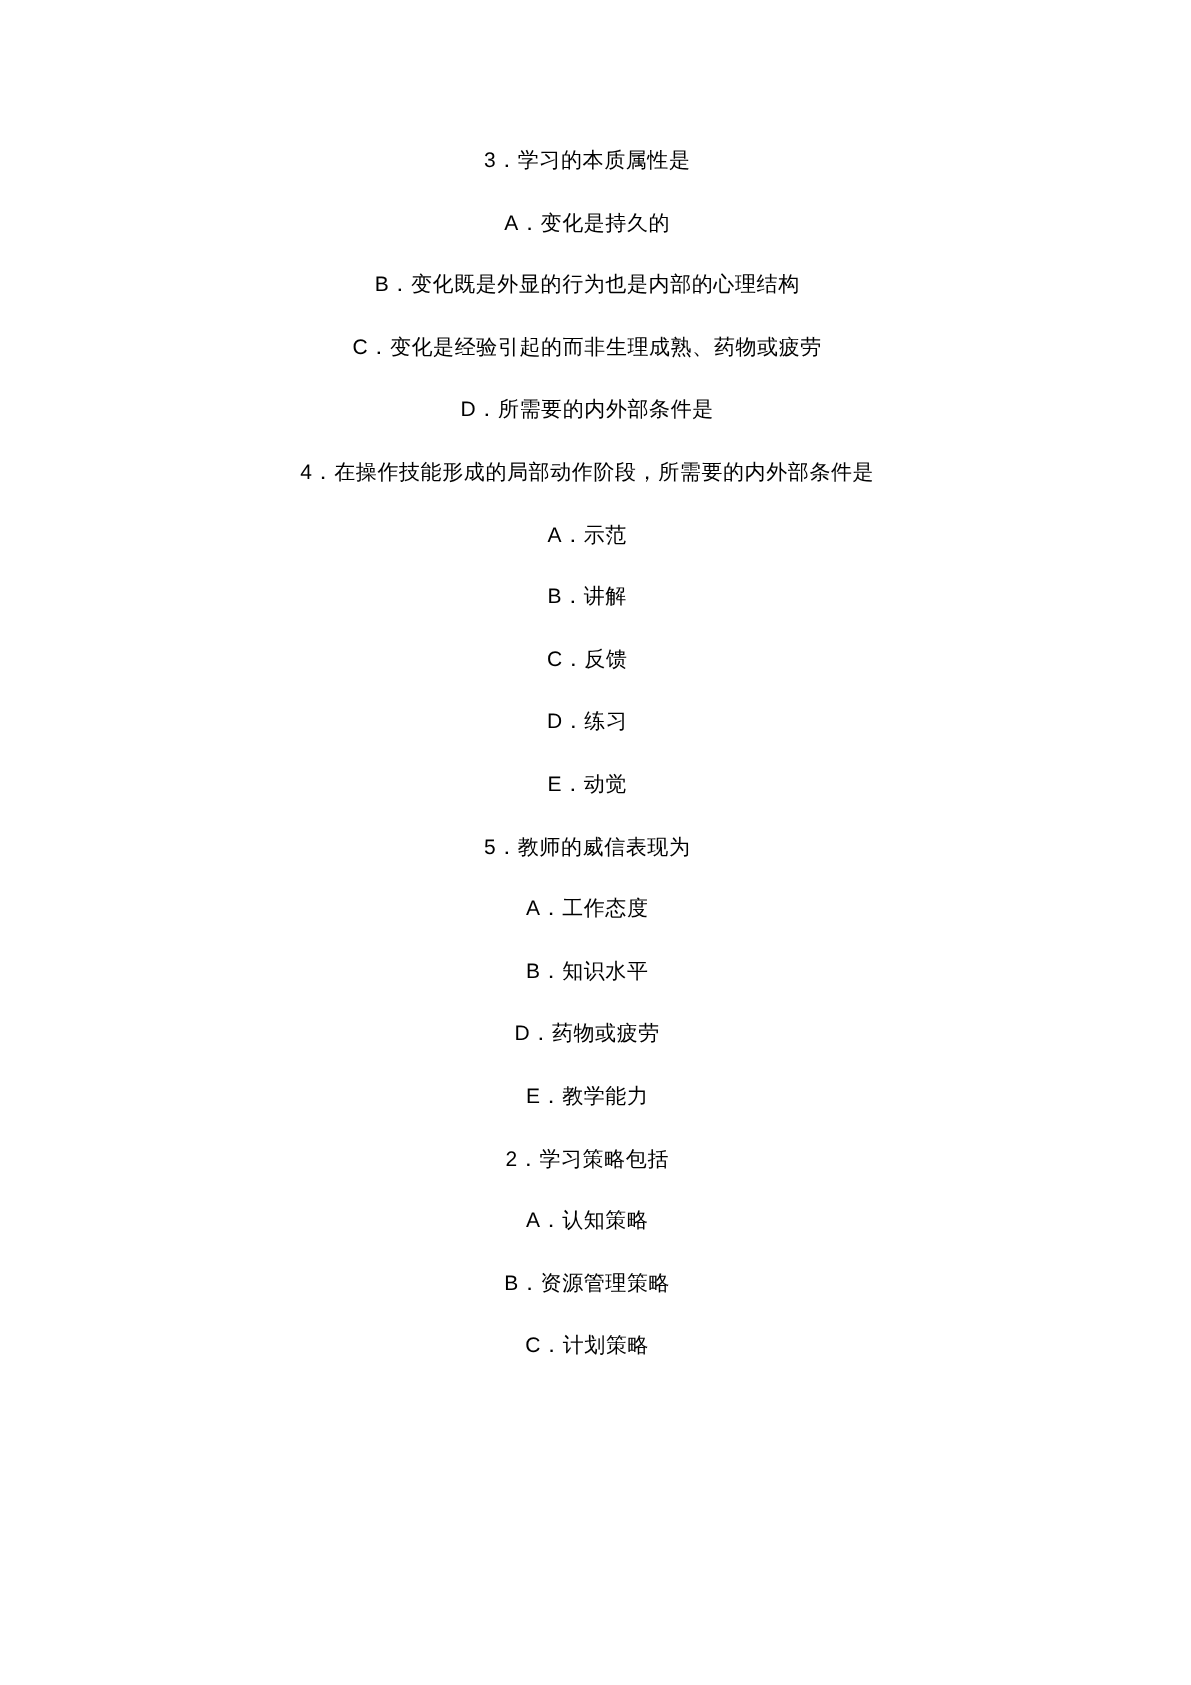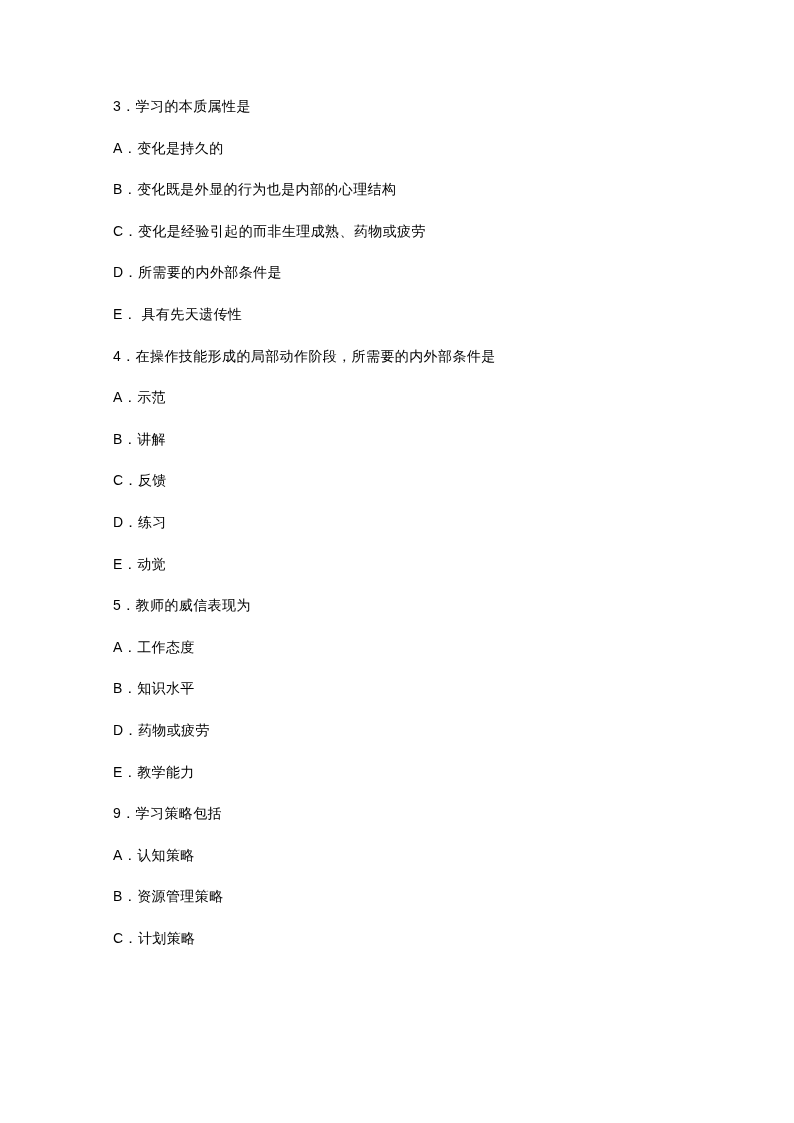--- a/index.html
+++ b/index.html
@@ -7,20 +7,21 @@
     padding: 0;
     background: #ffffff;
   }
   .page {
     position: relative;
     width: 720px;
     height: 1123px;
     background: #ffffff;
     overflow: hidden;
     font-family: "Liberation Sans", sans-serif;
+    text-align: center;
   }
   .content {
     position: absolute;
     left: 113px;
     top: 86px;
     right: 50px;
   }
   .line {
     margin: 0;
     padding: 0;
@@ -34,30 +35,29 @@
 </head>
 <body>
 
 <div class="page">
   <div class="content" id="question-list">
       <p class="line">3．学习的本质属性是</p>
       <p class="line">A．变化是持久的</p>
       <p class="line">B．变化既是外显的行为也是内部的心理结构</p>
       <p class="line">C．变化是经验引起的而非生理成熟、药物或疲劳</p>
       <p class="line">D．所需要的内外部条件是</p>
-      <p class="line">E． 具有先天遗传性</p>
       <p class="line">4．在操作技能形成的局部动作阶段，所需要的内外部条件是</p>
       <p class="line">A．示范</p>
       <p class="line">B．讲解</p>
       <p class="line">C．反馈</p>
       <p class="line">D．练习</p>
       <p class="line">E．动觉</p>
       <p class="line">5．教师的威信表现为</p>
       <p class="line">A．工作态度</p>
       <p class="line">B．知识水平</p>
       <p class="line">D．药物或疲劳</p>
       <p class="line">E．教学能力</p>
-      <p class="line">9．学习策略包括</p>
+      <p class="line">2．学习策略包括</p>
       <p class="line">A．认知策略</p>
       <p class="line">B．资源管理策略</p>
       <p class="line">C．计划策略</p>
     </div>
 </div>
 
 </body></html>

